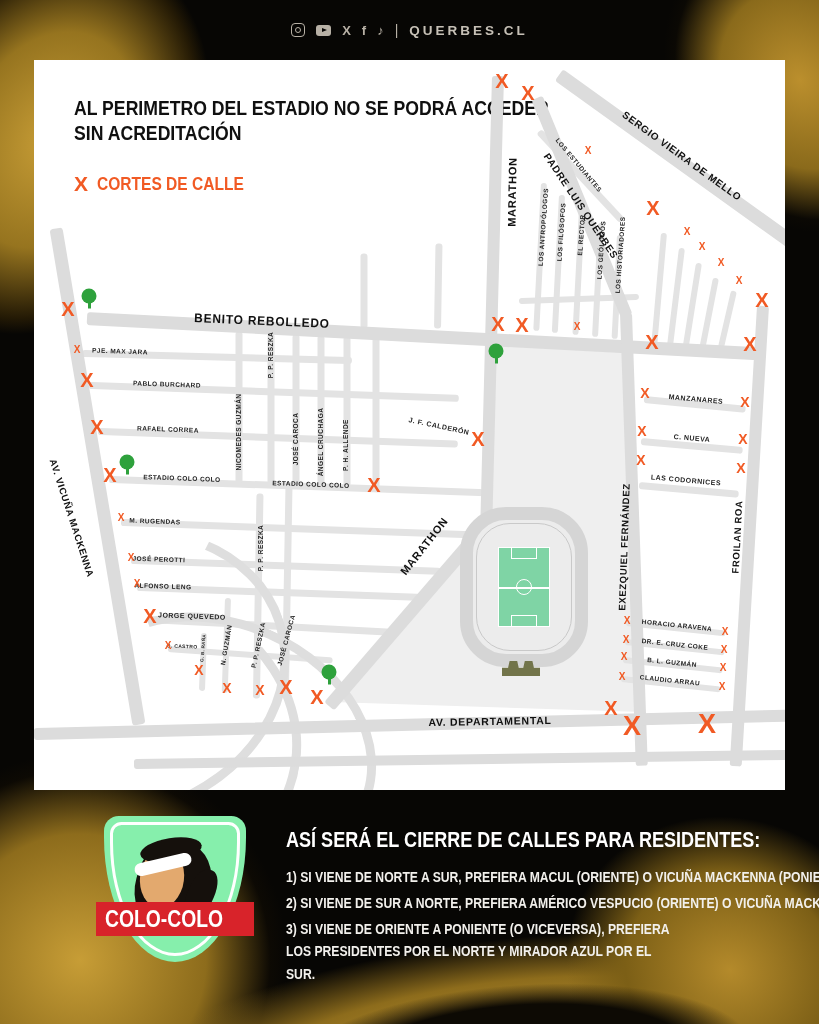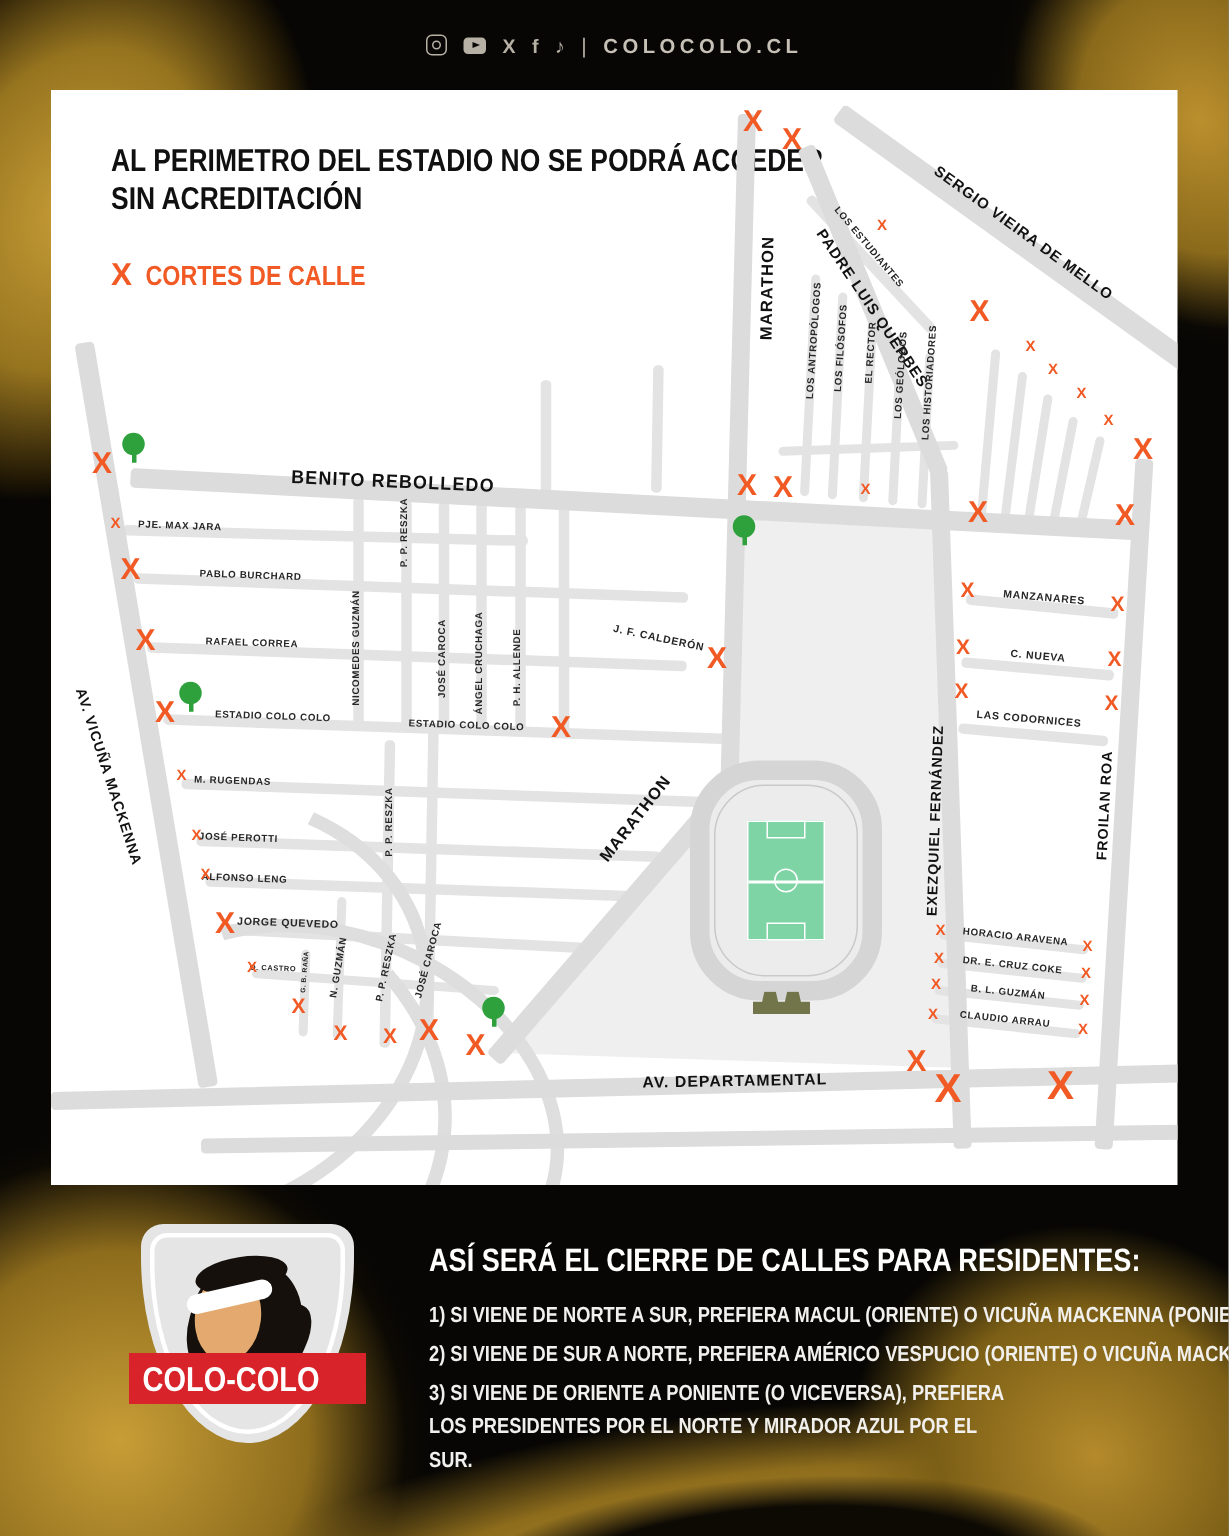--- a/index.html
+++ b/index.html
@@ -40,22 +40,22 @@
   .pitch{position:absolute;left:50%;top:50%;transform:translate(-50%,-50%);width:52px;height:80px;
          background:#7fd4a5;border:1.5px solid #fff;box-sizing:border-box;z-index:5;}
   .pitch::before{content:"";position:absolute;left:50%;top:50%;width:14px;height:14px;border:1.5px solid #fff;border-radius:50%;transform:translate(-50%,-50%);}
   .pitch::after{content:"";position:absolute;left:0;top:50%;width:100%;height:1.5px;background:#fff;}
   .pbox{position:absolute;left:50%;width:26px;height:12px;border:1.5px solid #fff;box-sizing:border-box;}
   .pbox.t{top:-1px;transform:translateX(-50%);}
   .pbox.b{bottom:-1px;transform:translateX(-50%);}
   .gate{position:absolute;left:468px;top:601px;width:38px;height:15px;background:#72744a;z-index:5;
         clip-path:polygon(0 100%,0 45%,16% 45%,20% 0,40% 0,44% 45%,56% 45%,60% 0,80% 0,84% 45%,100% 45%,100% 100%);}
   
-  .shield{position:absolute;left:94px;top:816px;width:142px;height:146px;z-index:3;
-          background:#e5e5e5;border-radius:16px 16px 54% 54% / 16px 16px 92% 92%;}
+  .shield{position:absolute;left:104px;top:816px;width:142px;height:146px;z-index:3;
+          background:#86efac;border-radius:16px 16px 54% 54% / 16px 16px 92% 92%;}
   .shield::before{content:"";position:absolute;inset:6px;border:3px solid #fff;border-radius:12px 12px 52% 52% / 12px 12px 88% 88%;}
   .hair{position:absolute;left:32px;top:24px;width:74px;height:90px;background:#15100c;border-radius:46%;transform:rotate(16deg);}
   .face{position:absolute;left:36px;top:32px;width:44px;height:60px;background:#e3a96e;border-radius:50%;transform:rotate(7deg);}
   .band{position:absolute;left:30px;top:42px;width:58px;height:13px;background:#fff;border-radius:7px;transform:rotate(-13deg);}
   .hairtop{position:absolute;left:36px;top:22px;width:62px;height:24px;background:#15100c;border-radius:50%;transform:rotate(-9deg);}
   .tail{position:absolute;left:84px;top:52px;width:26px;height:52px;background:#15100c;border-radius:45%;transform:rotate(24deg);}
   .redband{position:absolute;left:-8px;top:86px;width:158px;height:34px;background:#d8232a;z-index:4;
            display:flex;align-items:center;justify-content:center;color:#fff;font-weight:800;font-size:23px;}
   .fhead{position:absolute;left:286px;top:828px;color:#fff;font-weight:800;font-size:21.5px;z-index:3;}
   .fitem{position:absolute;left:286px;color:#f2f0ec;font-weight:700;font-size:14.5px;z-index:3;width:560px;line-height:1.55;}
@@ -73,21 +73,21 @@
   <div class="g" style="left:240px;top:960px;width:560px;height:200px;transform:rotate(-4deg);background:radial-gradient(55% 50% at 50% 50%,#0d0a04 0%,#0d0a04 55%,rgba(0,0,0,0) 75%);"></div>
 </div>
 
 <div class="topbar">
   <span class="ic ig"></span>
   <span class="ic yt"></span>
   <span class="ic">X</span>
   <span class="ic">f</span>
   <span class="ic">♪</span>
   <span class="sep">|</span>
-  <span class="site">COLOCOLO.CL</span>
+  <span class="site">QUERBES.CL</span>
 </div>
 
 <div class="map">
 
   <div class="title">
     <span class="cond">AL PERIMETRO DEL ESTADIO NO SE PODRÁ ACCEDER</span><br>
     <span class="cond">SIN ACREDITACIÓN</span>
   </div>
   <div class="leg" style="left:40px;top:112px;color:#F15A24;">
     <span class="xx">X</span>

